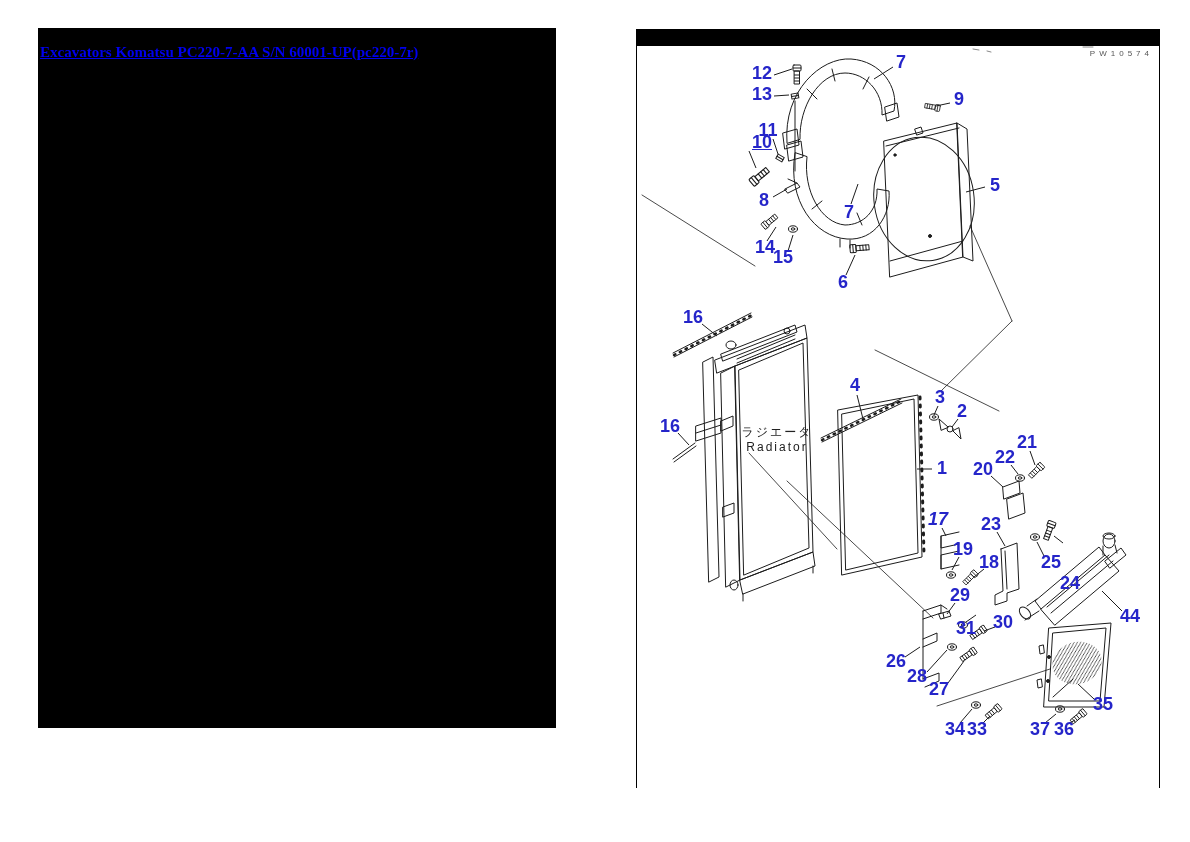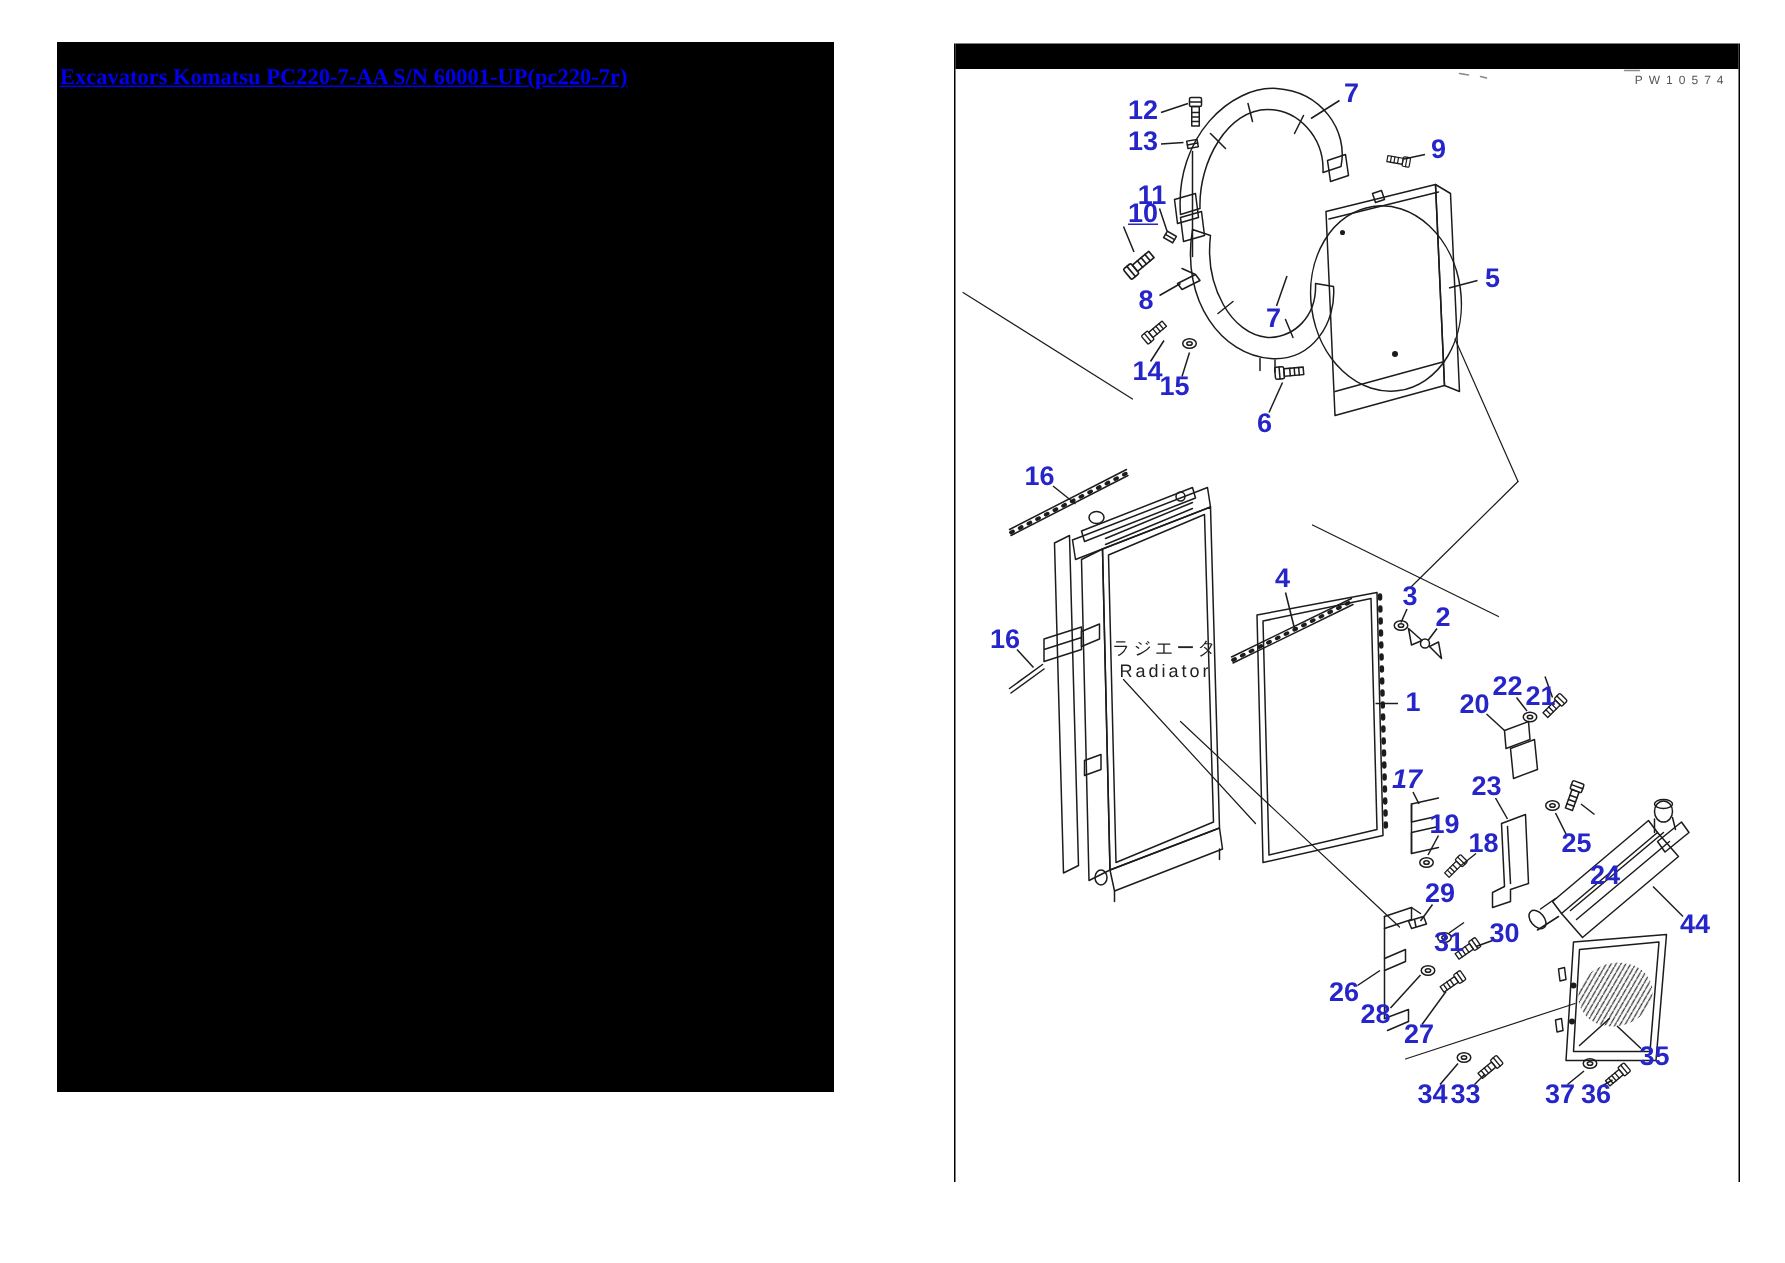--- a/index.html
+++ b/index.html
@@ -279,36 +279,36 @@
         <div class="callout" style="left: 111px; top: 208px;">14</div>
         <div class="callout" style="left: 129px; top: 218px;">15</div>
         <div class="callout" style="left: 341px; top: 146px;">5</div>
         <div class="callout" style="left: 189px; top: 243px;">6</div>
         <div class="callout" style="left: 39px; top: 278px;">16</div>
         <div class="callout" style="left: 16px; top: 387px;">16</div>
         <div class="callout" style="left: 201px; top: 346px;">4</div>
         <div class="callout" style="left: 286px; top: 358px;">3</div>
         <div class="callout" style="left: 308px; top: 372px;">2</div>
         <div class="callout" style="left: 288px; top: 429px;">1</div>
-        <div class="callout" style="left: 373px; top: 403px; margin-top: 22px;">21</div>
+        <div class="callout" style="left: 373px; top: 403px;">21</div>
         <div class="callout" style="left: 351px; top: 418px;">22</div>
         <div class="callout" style="left: 329px; top: 430px;">20</div>
         <div class="callout" style="left: 284px; top: 480px; font-style: italic;">17</div>
         <div class="callout" style="left: 337px; top: 485px;">23</div>
         <div class="callout" style="left: 309px; top: 510px;">19</div>
         <div class="callout" style="left: 335px; top: 523px;">18</div>
         <div class="callout" style="left: 416px; top: 508px; margin-top: 36px;">24</div>
         <div class="callout" style="left: 397px; top: 523px;">25</div>
         <div class="callout" style="left: 306px; top: 556px;">29</div>
         <div class="callout" style="left: 312px; top: 569px; margin-top: 20px;">31</div>
         <div class="callout" style="left: 349px; top: 583px;">30</div>
         <div class="callout" style="left: 476px; top: 577px;">44</div>
         <div class="callout" style="left: 242px; top: 622px;">26</div>
         <div class="callout" style="left: 263px; top: 637px;">28</div>
-        <div class="callout" style="left: 285px; top: 650px; text-align: right;">27</div>
+        <div class="callout" style="left: 285px; top: 650px;">27</div>
         <div class="callout" style="left: 301px; top: 690px;">34</div>
         <div class="callout" style="left: 323px; top: 690px;">33</div>
         <div class="callout" style="left: 449px; top: 665px;">35</div>
         <div class="callout" style="left: 386px; top: 690px;">37</div>
         <div class="callout" style="left: 410px; top: 690px;">36</div>
       </div>
   </div>
 </div>
 
 </body></html>

